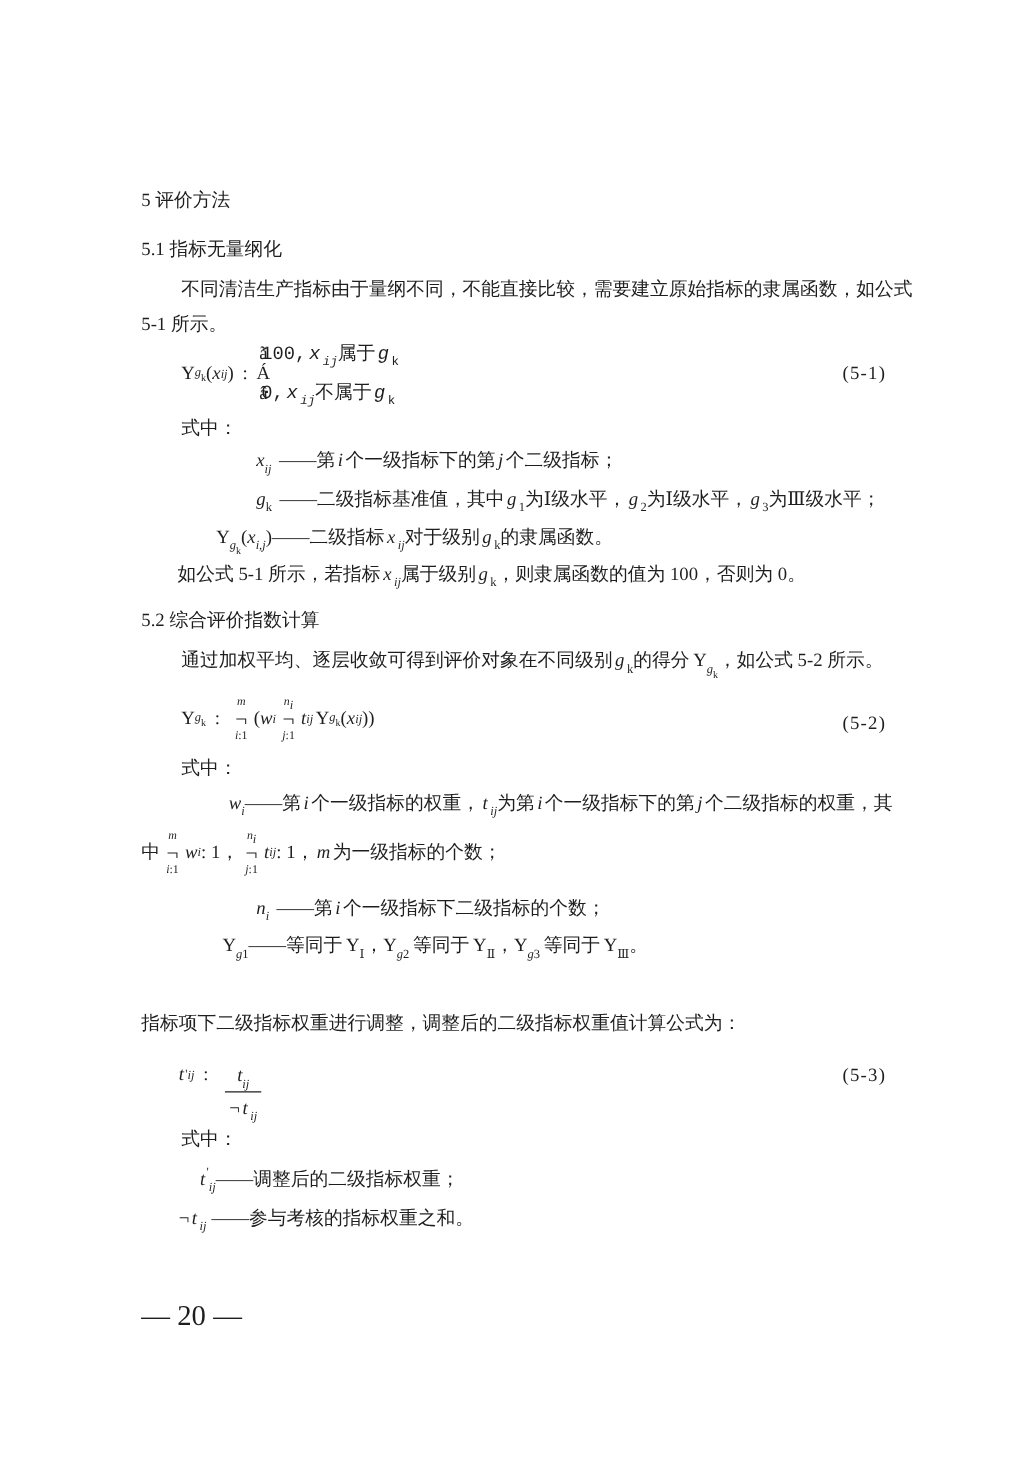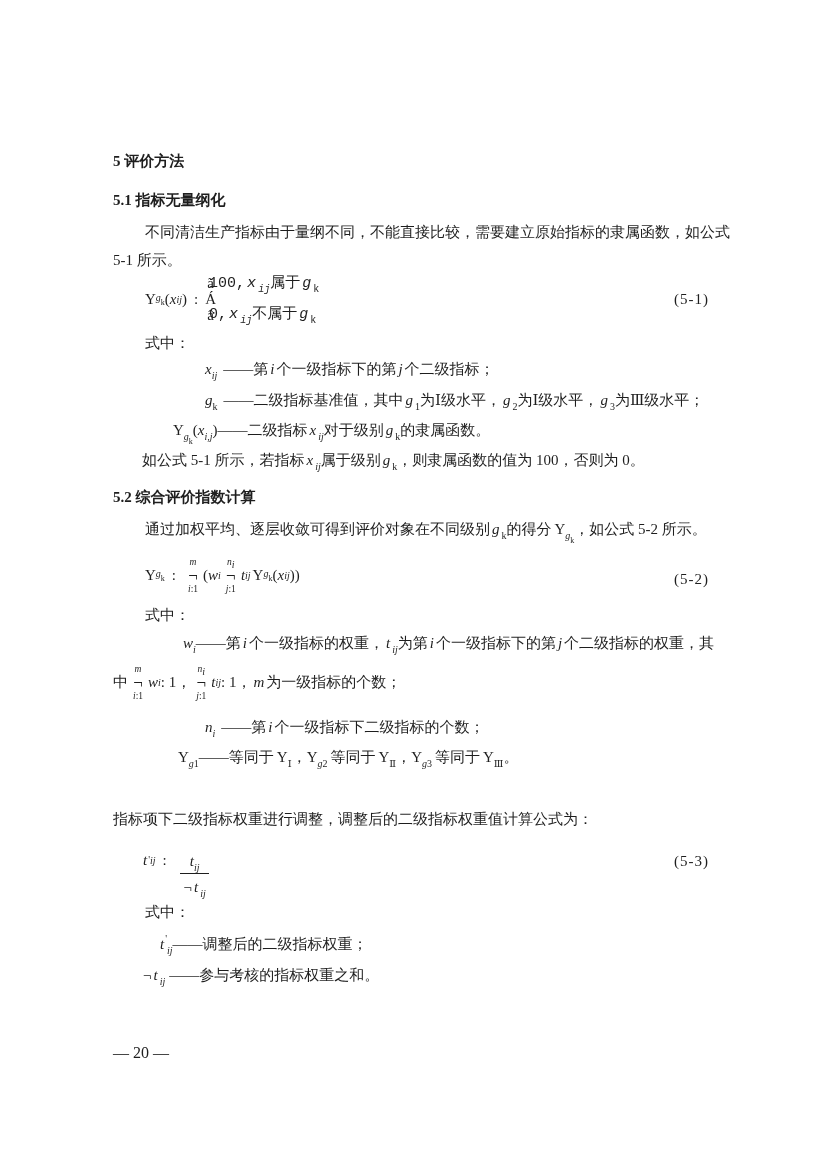--- a/index.html
+++ b/index.html
@@ -3,21 +3,21 @@
 <meta charset="utf-8">
 <style>
   html,body{margin:0;padding:0;background:#e8e8e8;}
   .page{
     position:relative;width:826px;height:1169px;margin:0 auto;
     background:#ffffff;color:#1e1e1e;
     font-family:"Liberation Serif","DejaVu Serif",serif;
     font-size:15px;overflow:hidden;
   }
   .abs{position:absolute;white-space:nowrap;line-height:20px;}
-  .b{font-weight:700;}
+  .b{font-weight:400;}
   .it{font-style:italic;}
   .mv{font-style:italic;margin:0 2px;}
   sub{font-size:10px;line-height:0;position:relative;bottom:-1px;}
   sub sub{font-size:8px;bottom:-1px;}
   .pr{font-size:10px;vertical-align:7px;margin-left:1px;}
   .eq{margin:0 7px;}
   
   .frow{display:inline-flex;align-items:center;}
   .brace-col{display:inline-flex;flex-direction:column;line-height:16px;font-size:15px;
     margin-right:-7px;align-items:center;}
@@ -160,15 +160,15 @@
 
   <div class="abs" style="left:145px;top:902px;">式中：</div>
 
   <div class="abs" style="left:160px;top:929px;">
     <span class="it">t</span><span class="pr">'</span><sub class="it">ij</sub><span>——</span><span>调整后的二级指标权重；</span>
   </div>
   <div class="abs" style="left:143px;top:965px;">
     <span>¬</span><span class="mv">t</span><sub class="it">ij</sub><span style="margin-left:4px;">——</span><span>参与考核的指标权重之和。</span>
   </div>
 
-  <div class="abs" style="left:113px;top:1043px;font-size:16px;">— 20 —</div>
+  <div class="abs" style="left:113px;top:1043px;font-size:23px;">— 20 —</div>
 
 </div>
 
 </body></html>

